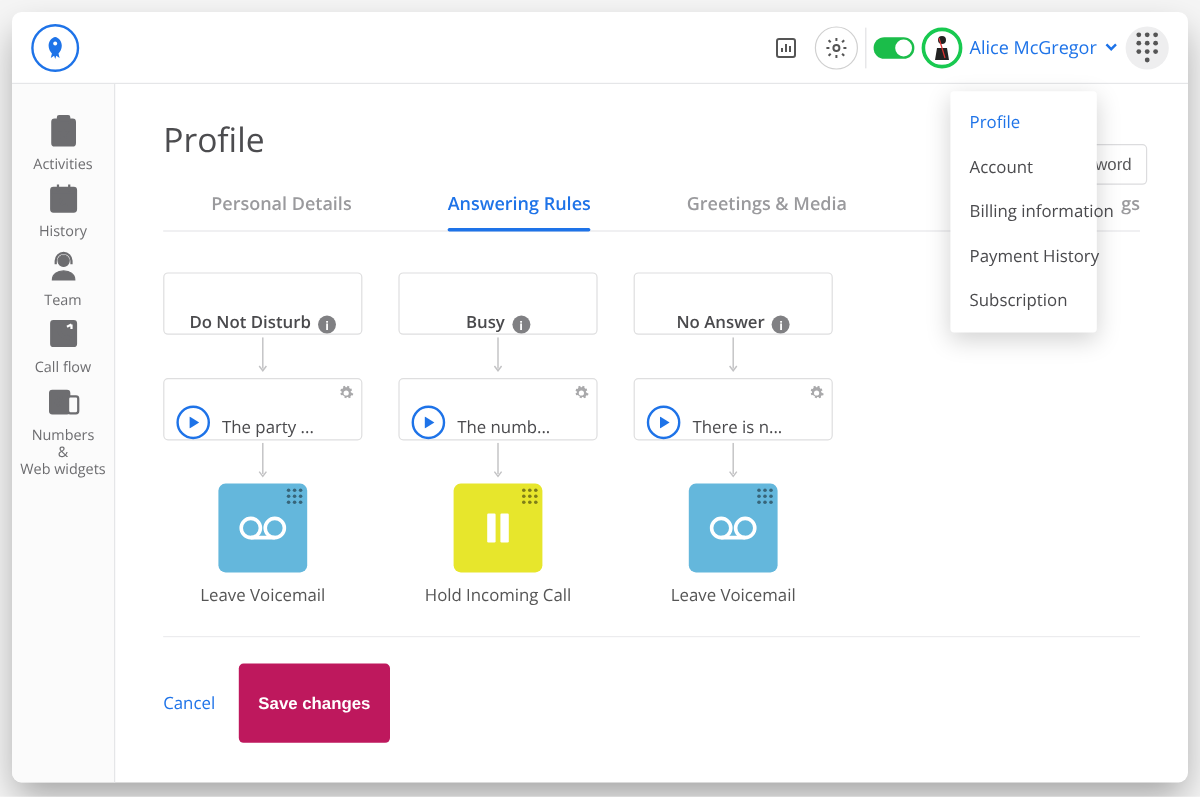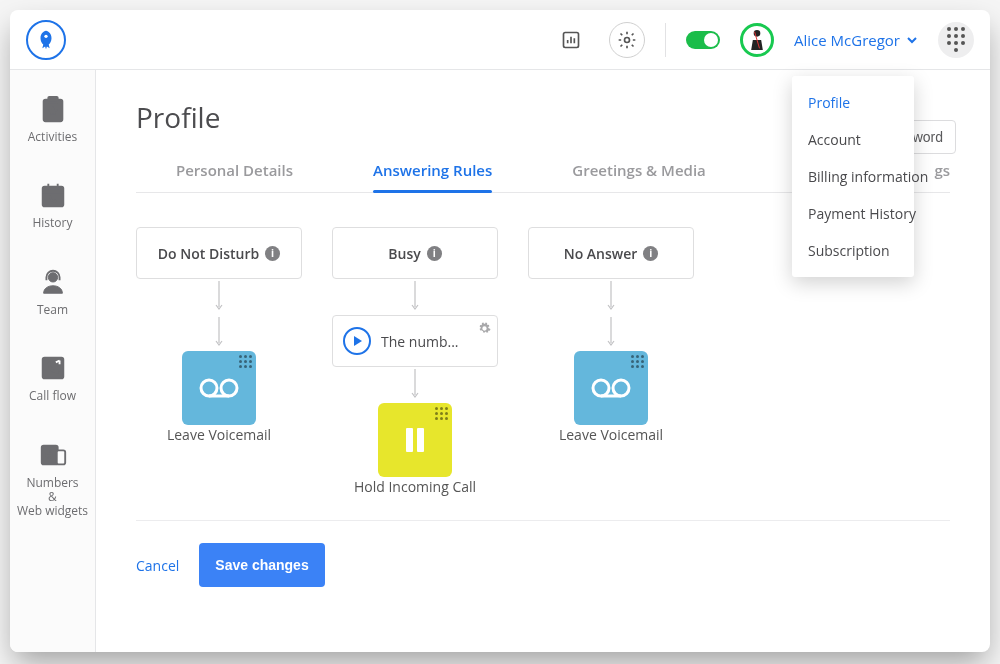--- a/index.html
+++ b/index.html
@@ -28,21 +28,21 @@
       border-bottom: 1px solid #e5e6e8;
       display: flex;
       align-items: center;
       padding: 0 16px;
     }
     .logo {
       width: 40px; height:40px; border:2px solid #1e73e8; border-radius:50%;
       display:flex; align-items:center; justify-content:center;
     }
     .logo svg{width:22px;height:22px;}
-    .topbar .right{ margin-left:auto; display:flex; align-items:center; gap:20px;}
+    .topbar .right{ margin-left:auto; display:flex; align-items:center; gap:6px;}
 
     .icon-btn{
       width:36px;height:36px;border-radius:50%;display:flex;align-items:center;justify-content:center;
       color:#555;
     }
     .icon-btn.circle-border{border:1px solid #d0d0d0;}
     .icon-btn svg{width:20px;height:20px;}
 
     .vdiv{width:1px;height:34px;background:#e2e2e4;}
 
@@ -57,41 +57,41 @@
     .chev svg{width:12px;height:12px;stroke:#1e73e8;}
 
     .dialpad{width:36px;height:36px;border-radius:50%;background:#eeeeef;display:flex;align-items:center;justify-content:center;}
     .dialpad-grid{display:grid;grid-template-columns:repeat(3,4px);grid-auto-rows:4px;gap:3px;}
     .dialpad-grid span{width:4px;height:4px;border-radius:50%;background:#555;}
     .dialpad-grid span.last{grid-column:2;}
 
     
     .sidebar{
       position:absolute;top:60px;left:0;bottom:0;width:86px;border-right:1px solid #e5e6e8;
-      display:flex;flex-direction:column;padding-top:24px;align-items:center;gap:36px;
+      display:flex;flex-direction:column;padding-top:24px;align-items:center;gap:6px;
       background:#fbfbfb;
     }
     .side-item{display:flex;flex-direction:column;align-items:center;gap:6px;color:#6d6d70;font-size:12px;text-align:center;line-height:1.2;width:100%;}
     .side-item svg{width:30px;height:30px;fill:#6d6d70;stroke:#6d6d70;}
 
     
     .content{position:absolute;left:86px;right:0;top:60px;bottom:0;padding:28px 40px 20px 40px;overflow:hidden;}
     .page-title{font-size:28px;font-weight:400;color:#4c4c4f;margin-bottom:24px;}
 
     .tabs{display:flex;gap:40px;border-bottom:1px solid #e7e7e9;}
     .tab{padding:0 0 12px 0;font-size:15px;font-weight:600;color:#9a9a9d;position:relative;margin-left:40px;}
     .tab.active{color:#1e73e8;}
     .tab.active::after{content:"";position:absolute;left:0;right:0;bottom:-1px;height:3px;background:#1e73e8;border-radius:2px;}
 
     .rules{display:flex;gap:30px;margin-top:34px;}
     .col{display:flex;flex-direction:column;align-items:center;width:166px;}
 
     .head-card,.greet-card{
       width:166px;border:1px solid #dededf;border-radius:4px;background:#fff;
-      display:flex;align-items:center;justify-content:center;position:relative;
+      display:flex;align-items:flex-end;justify-content:center;position:relative;
     }
     .head-card{height:52px;font-weight:600;color:#4a4a4d;font-size:14px;gap:6px;}
     .info-i{width:15px;height:15px;border-radius:50%;background:#808083;color:#fff;display:inline-flex;align-items:center;justify-content:center;font-size:10px;font-weight:700;flex:none;}
 
     .arrow{height:36px;display:flex;align-items:center;justify-content:center;color:#b8b8ba;}
     .arrow svg{width:10px;height:32px;}
 
     .greet-card{height:52px;padding:0 10px;justify-content:flex-start;gap:10px;font-size:14px;color:#4a4a4d;}
     .play{width:28px;height:28px;border:2px solid #1e73e8;border-radius:50%;display:flex;align-items:center;justify-content:center;flex:none;}
     .play svg{width:10px;height:10px;fill:#1e73e8;margin-left:2px;}
@@ -100,25 +100,25 @@
 
     .txt{white-space:nowrap;overflow:hidden;text-overflow:ellipsis;max-width:100px;}
 
     .action-box{width:74px;height:74px;border-radius:6px;display:flex;align-items:center;justify-content:center;position:relative;}
     .action-box.blue{background:#64b7dc;}
     .action-box.yellow{background:#e7e62c;}
     .action-box svg{width:40px;height:40px;}
     .dots-corner{position:absolute;top:4px;right:4px;display:grid;grid-template-columns:repeat(3,3px);grid-auto-rows:3px;gap:2px;}
     .dots-corner span{width:3px;height:3px;border-radius:50%;background:rgba(0,0,0,0.45);}
 
-    .action-label{font-size:14px;color:#555;text-align:left;}
+    .action-label{margin-top:10px;font-size:14px;color:#555;text-align:left;}
 
     .bottom-bar{margin-top:24px;padding-top:22px;border-top:1px solid #ececee;display:flex;gap:20px;align-items:center;}
     .link-cancel{color:#1e73e8;font-size:14px;}
-    .btn-primary{background:#3b82f6;color:#fff;border:none;border-radius:4px;font-size:14px;padding:14px 16px;font-weight:600;}
+    .btn-primary{background:#be185d;color:#fff;border:none;border-radius:4px;font-size:14px;padding:25px 16px;font-weight:600;}
 
     
     .pw-btn{position:absolute;top:110px;right:34px;border:1px solid #dcdcde;border-radius:4px;background:#fff;color:#5a5a5c;font-size:14px;padding:8px 12px;}
 
     
     .dropdown{
       position:absolute;top:66px;right:76px;width:122px;background:#fff;border-radius:3px;
       box-shadow:0 6px 20px rgba(0,0,0,0.18);padding:8px 0;z-index:50;
     }
     .dropdown div{padding:9px 16px;font-size:14px;color:#4a4a4d;}
@@ -242,20 +242,31 @@
       <div class="col">
         <div class="head-card">
           <span>Do Not Disturb</span>
           <span class="info-i">i</span>
         </div>
         <div class="arrow">
             <svg viewBox="0 0 10 32">
               <path d="M5 0v26M2 24l3 4 3-4" stroke="#c2c2c4" fill="none" stroke-width="1.2"></path>
             </svg>
           </div>
+        <div class="greet-card">
+          <span class="gear-corner"><svg viewBox="0 0 24 24" fill="#a9a9ab">
+                <path d="M12 8a4 4 0 100 8 4 4 0 000-8zm9 4l2 1-1 3-2-.5-1.5 1.5.5 2-3 1-1-2h-2l-1 2-3-1 .5-2L6 15l-2 .5-1-3 2-1v-2l-2-1 1-3 2 .5L7.5 4 7 2l3-1 1 2h2l1-2 3 1-.5 2L18 5.5l2-.5 1 3-2 1v2z"></path>
+              </svg></span>
+          <span class="play">
+              <svg viewBox="0 0 10 10">
+                <path d="M1 0l8 5-8 5z"></path>
+              </svg>
+            </span>
+          <span class="txt">The party ...</span>
+        </div>
         <div class="arrow">
             <svg viewBox="0 0 10 32">
               <path d="M5 0v26M2 24l3 4 3-4" stroke="#c2c2c4" fill="none" stroke-width="1.2"></path>
             </svg>
           </div>
         <div class="action-box blue">
           <div class="dots-corner">
               <span></span>
               <span></span>
               <span></span>
@@ -324,20 +335,31 @@
       <div class="col">
         <div class="head-card">
           <span>No Answer</span>
           <span class="info-i">i</span>
         </div>
         <div class="arrow">
             <svg viewBox="0 0 10 32">
               <path d="M5 0v26M2 24l3 4 3-4" stroke="#c2c2c4" fill="none" stroke-width="1.2"></path>
             </svg>
           </div>
+        <div class="greet-card">
+          <span class="gear-corner"><svg viewBox="0 0 24 24" fill="#a9a9ab">
+                <path d="M12 8a4 4 0 100 8 4 4 0 000-8zm9 4l2 1-1 3-2-.5-1.5 1.5.5 2-3 1-1-2h-2l-1 2-3-1 .5-2L6 15l-2 .5-1-3 2-1v-2l-2-1 1-3 2 .5L7.5 4 7 2l3-1 1 2h2l1-2 3 1-.5 2L18 5.5l2-.5 1 3-2 1v2z"></path>
+              </svg></span>
+          <span class="play">
+              <svg viewBox="0 0 10 10">
+                <path d="M1 0l8 5-8 5z"></path>
+              </svg>
+            </span>
+          <span class="txt">There is n...</span>
+        </div>
         <div class="arrow">
             <svg viewBox="0 0 10 32">
               <path d="M5 0v26M2 24l3 4 3-4" stroke="#c2c2c4" fill="none" stroke-width="1.2"></path>
             </svg>
           </div>
         <div class="action-box blue">
           <div class="dots-corner">
               <span></span>
               <span></span>
               <span></span>

